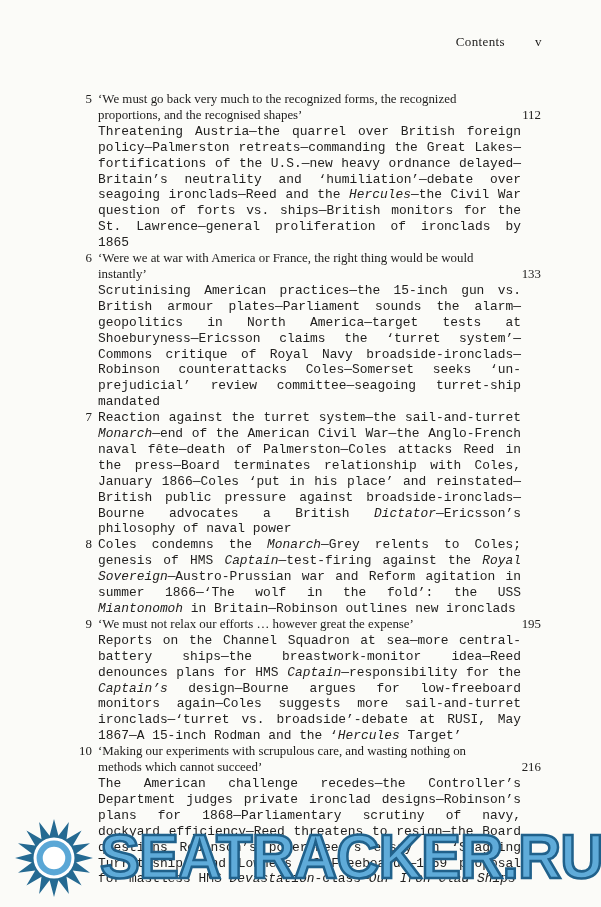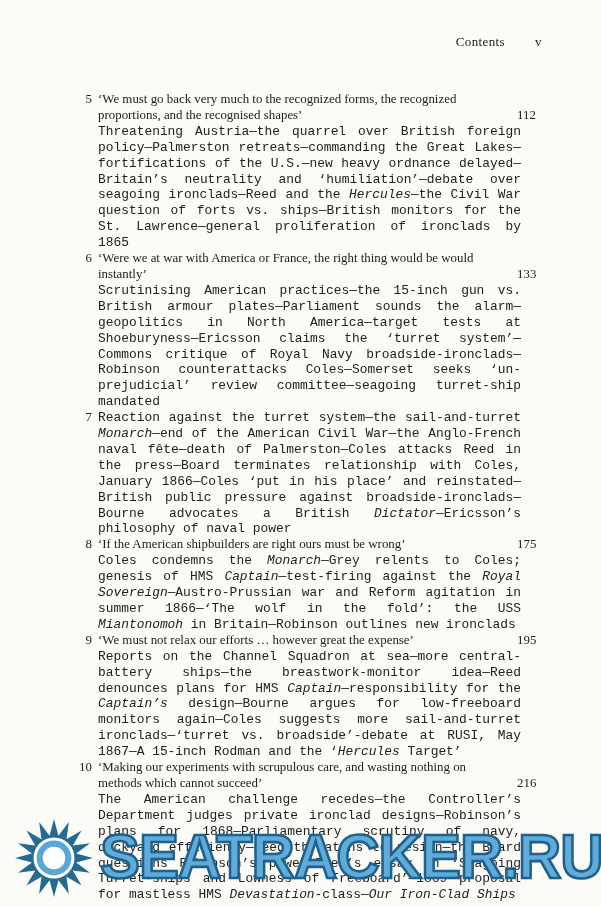--- a/index.html
+++ b/index.html
@@ -40,21 +40,21 @@
   }
   .entry .body { flex: 1; min-width: 0; }
   .title-row { display: flex; align-items: flex-end; }
   .title-row .title {
     flex: 1;
     padding-right: 8px;
   }
   .title-row .pageno {
     flex: none;
     min-width: 24px;
-    text-align: left;
+    text-align: right;
   }
   .summary {
     text-align: justify;
     padding-right: 20px;
     font-family: Liberation Mono, monospace;
   }
 
   .watermark {
     position: absolute;
     left: 13px;
@@ -112,24 +112,20 @@
     <div class="entry">
       <div class="num">7</div>
       <div class="body">
         <div class="summary">Reaction against the turret system—the sail-and-turret <i>Monarch</i>—end of the American Civil War—the Anglo-French naval fête—death of Palmerston—Coles attacks Reed in the press—Board terminates relationship with Coles, January 1866—Coles ‘put in his place’ and reinstated—British public pressure against broadside-ironclads—Bourne advocates a British <i>Dictator</i>—Ericsson’s philosophy of naval power</div>
       </div>
     </div>
 
     <div class="entry">
       <div class="num">8</div>
       <div class="body">
-        <div class="title-row">
-          <div class="title">‘If the American shipbuilders are right ours must be wrong’</div>
-          <div class="pageno">175</div>
-        </div>
         <div class="summary">Coles condemns the <i>Monarch</i>—Grey relents to Coles; genesis of HMS <i>Captain</i>—test-firing against the <i>Royal Sovereign</i>—Austro-Prussian war and Reform agitation in summer 1866—‘The wolf in the fold’: the USS <i>Miantonomoh</i> in Britain—Robinson outlines new ironclads</div>
       </div>
     </div>
 
     <div class="entry">
       <div class="num">9</div>
       <div class="body">
         <div class="title-row">
           <div class="title">‘We must not relax our efforts … however great the expense’</div>
           <div class="pageno">195</div>

